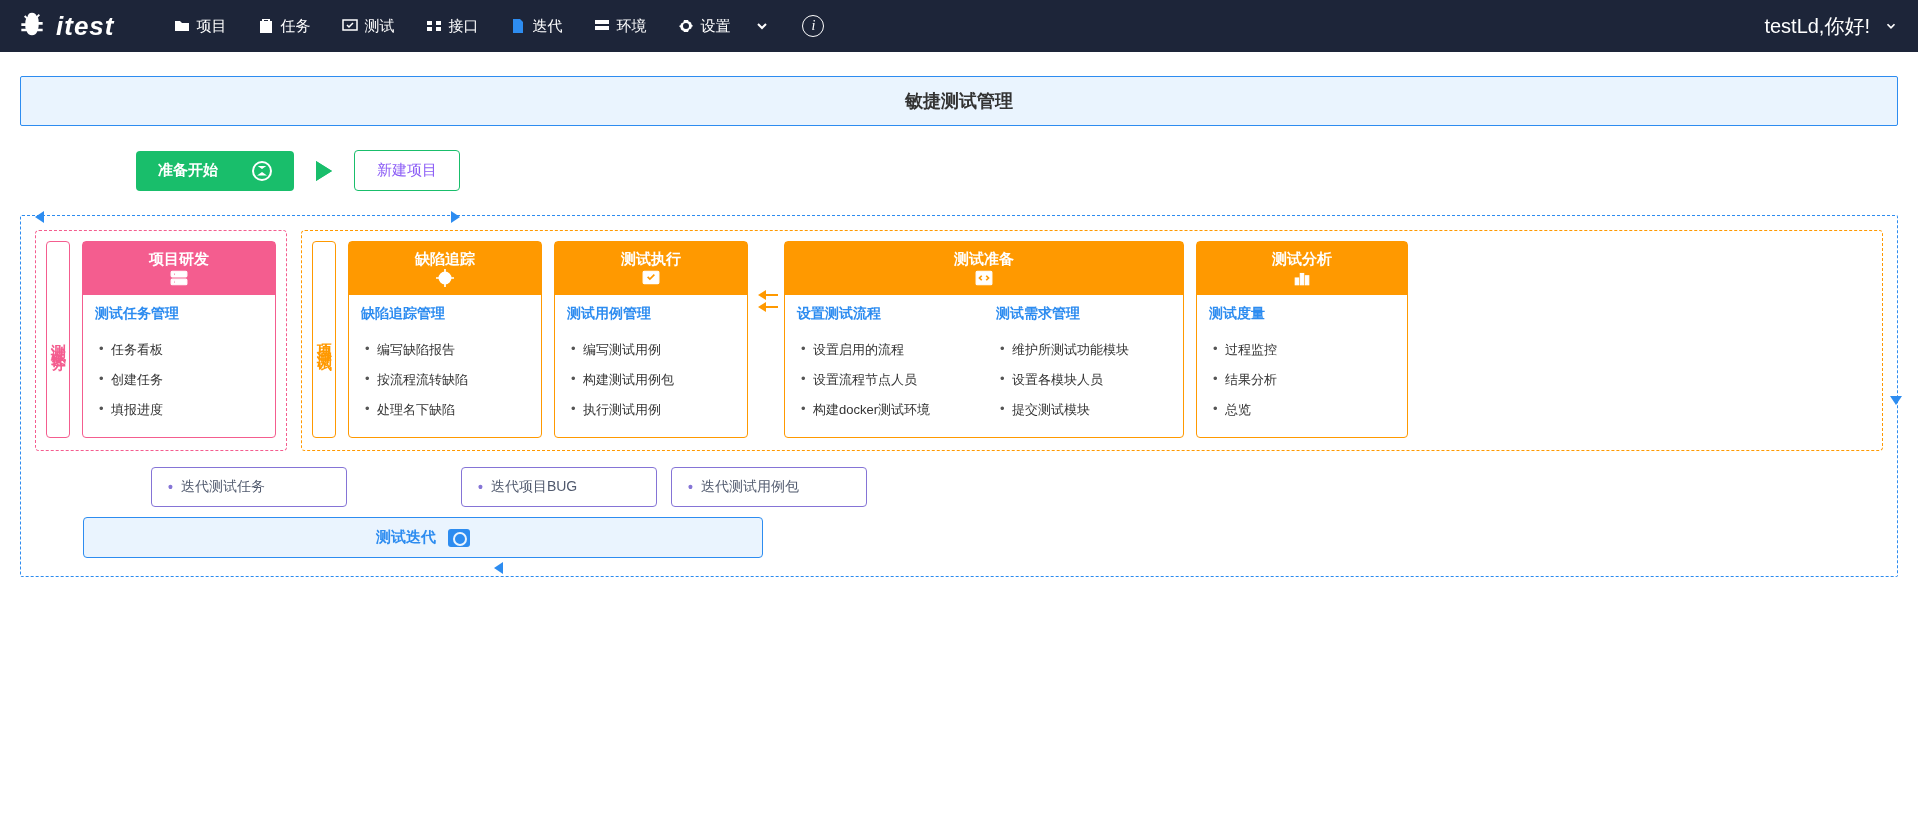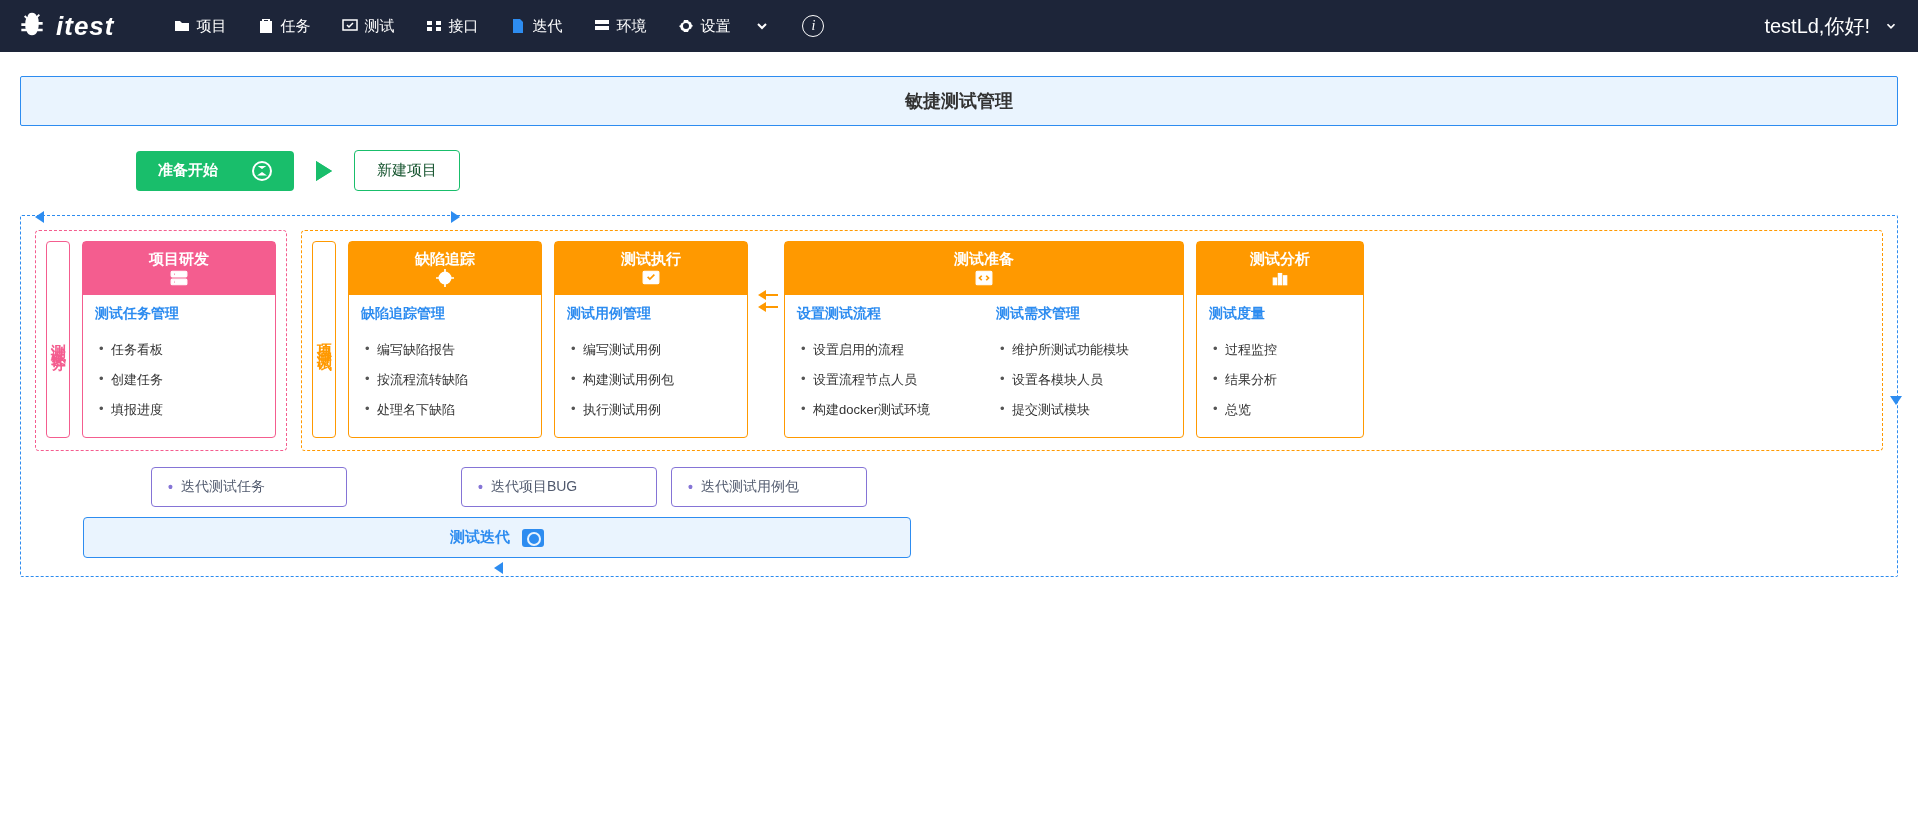--- a/index.html
+++ b/index.html
@@ -21,21 +21,21 @@
   
   .page { padding: 24px 20px 40px 20px; }
   .title-bar { border: 1.5px solid #2d8cf0; background: #eaf4fe; border-radius: 2px; padding: 12px; text-align: center; font-size: 18px; font-weight: 600; color: #333; }
 
   
   .start-row { display: flex; align-items: center; gap: 22px; margin: 24px 0 24px 116px; }
   .start-btn { background: #19be6b; color: #fff; border-radius: 4px; padding: 10px 22px; display: flex; align-items: center; gap: 34px; font-size: 15px; font-weight: 600; }
   .start-btn .si { width: 20px; height: 20px; border: 2px solid #fff; border-radius: 50%; position: relative; }
   .start-btn .si::before { content: ''; position: absolute; inset: 3px; background: #fff; clip-path: polygon(0 0,100% 0,50% 35%,50% 65%,100% 100%,0 100%,50% 65%,50% 35%); }
   .play { width: 0; height: 0; border-left: 16px solid #19be6b; border-top: 10px solid transparent; border-bottom: 10px solid transparent; filter: drop-shadow(0 0 0 #19be6b); }
-  .new-proj { border: 1.5px solid #19be6b; color: #14532d; border-radius: 4px; padding: 10px 22px; font-size: 15px; }
+  .new-proj { border: 1.5px solid #19be6b; color: #8b5cf6; border-radius: 4px; padding: 10px 22px; font-size: 15px; }
 
   
   .flow-outer { border: 1.5px dashed #2d8cf0; border-radius: 2px; padding: 14px 14px 18px 14px; position: relative; }
   .lanes { display: flex; align-items: stretch; gap: 14px; }
 
   
   .section { border: 1.5px dashed; border-radius: 4px; padding: 10px 10px 12px 10px; display: flex; align-items: stretch; gap: 12px; position: relative; }
   .section.pink { border-color: #f45d8f; }
   .section.orange { border-color: #ff9900; flex: 1; }
 
@@ -73,21 +73,21 @@
   .tri.left  { border-top: 6px solid transparent; border-bottom: 6px solid transparent; border-right: 9px solid #2d8cf0; }
   .tri.right { border-top: 6px solid transparent; border-bottom: 6px solid transparent; border-left: 9px solid #2d8cf0; }
 
   
   .iter-row { display: flex; align-items: center; gap: 14px; margin: 16px 0 10px 116px; }
   .iter-box { border: 1.5px solid #8574d6; border-radius: 4px; color: #515a6e; font-size: 14px; padding: 10px 16px; display: flex; align-items: center; gap: 8px; min-width: 196px; }
   .iter-box .dot { color: #8574d6; font-weight: bold; }
   .iter-spacer1 { width: 86px; }
 
   
-  .iter-bar { margin: 8px 0 0 48px; width: 828px; border: 1.5px solid #2d8cf0; background: #eaf4fe; border-radius: 4px; display: flex; align-items: center; justify-content: center; gap: 12px; padding: 10px 0; color: #2d8cf0; font-size: 15px; font-weight: 600; position: relative; }
+  .iter-bar { margin: 8px 0 0 48px; width: 680px; border: 1.5px solid #2d8cf0; background: #eaf4fe; border-radius: 4px; display: flex; align-items: center; justify-content: center; gap: 12px; padding: 10px 0; color: #2d8cf0; font-size: 15px; font-weight: 600; position: relative; }
   .iter-bar .cam { width: 22px; height: 18px; background: #2d8cf0; border-radius: 3px; position: relative; }
   .iter-bar .cam::before { content: ''; position: absolute; top: 3px; left: 5px; width: 10px; height: 10px; border: 2px solid #eaf4fe; border-radius: 50%; }
 
   
   .hicon { width: 18px; height: 18px; fill: #fff; stroke: #fff; }
 </style>
 </head>
 <body>
 
 <div class="nav">
@@ -281,21 +281,21 @@
               <div class="card-sub">测试需求管理</div>
               <ul>
                 <li>维护所测试功能模块</li>
                 <li>设置各模块人员</li>
                 <li>提交测试模块</li>
               </ul>
             </div>
           </div>
         </div>
 
-        <div class="card orange" style="width:168px;">
+        <div class="card orange" style="width:212px;">
           <div class="card-head">
             <span>测试分析</span>
             <svg class="hicon" viewBox="0 0 16 16" fill="#fff">
                 <rect x="2" y="8" width="3" height="6"></rect>
                 <rect x="6.5" y="4" width="3" height="10"></rect>
                 <rect x="11" y="6" width="3" height="8"></rect>
               </svg>
           </div>
           <div class="card-sub">测试度量</div>
           <ul>

